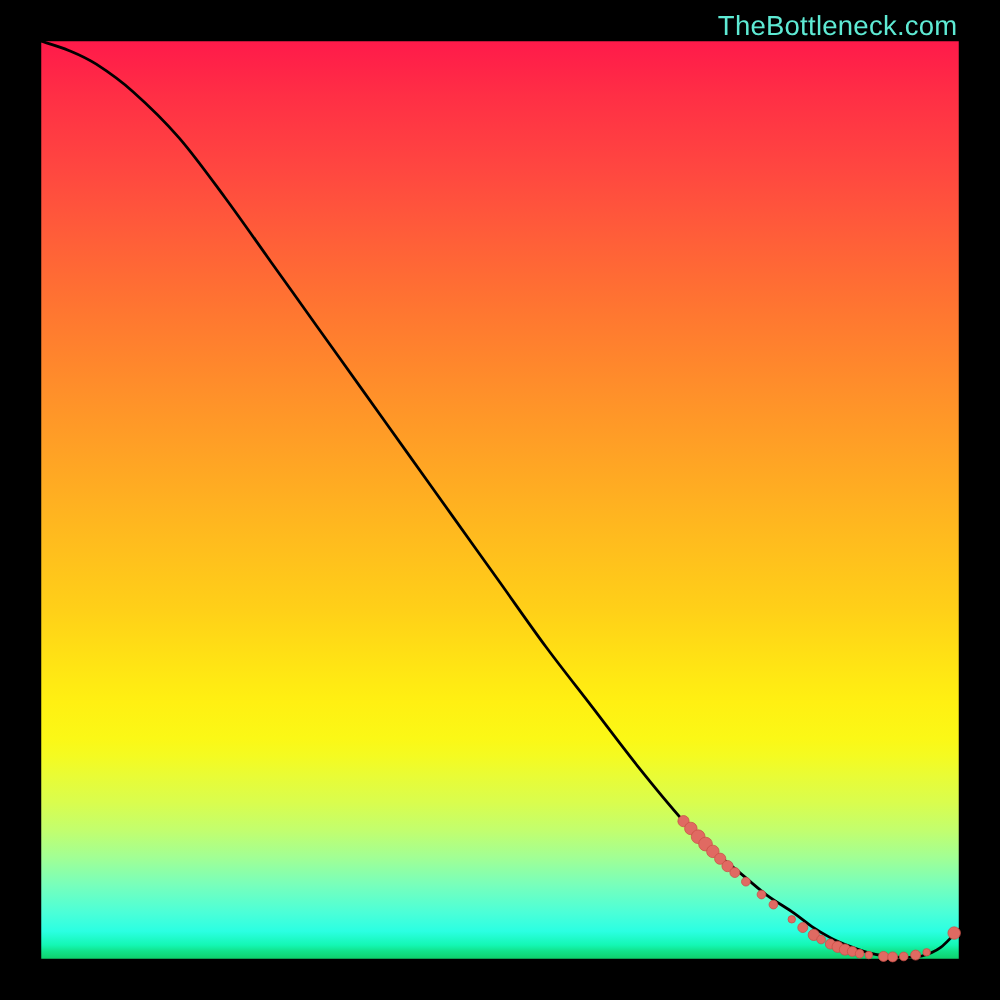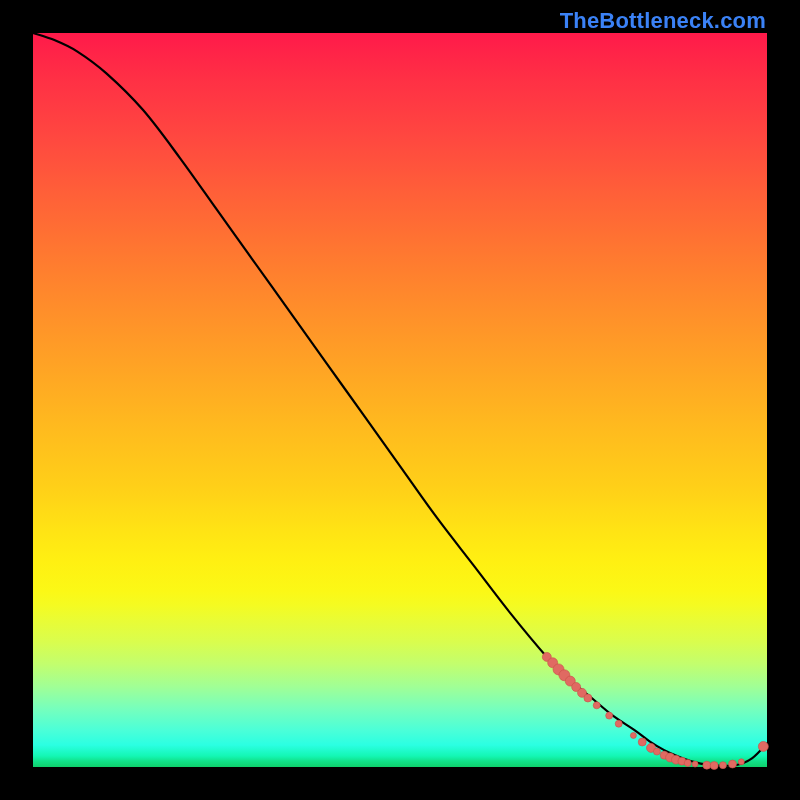--- a/index.html
+++ b/index.html
@@ -47,23 +47,23 @@
       #2bffe2 97%,
       #14f7b4 98.5%,
       #11e28a 99.2%,
       #0fd06c 100%
     );
   }
   .watermark {
     position: absolute;
     top: 8px;
     right: 34px;
-    color: #3b82f6;
+    color: #5eead4;
     font-size: 22px;
-    font-weight: 700;
+    font-weight: 400;
     letter-spacing: 0.2px;
     user-select: none;
   }
   svg.curve {
     position: absolute;
     left: 0;
     top: 0;
     width: 734px;
     height: 734px;
     overflow: visible;

